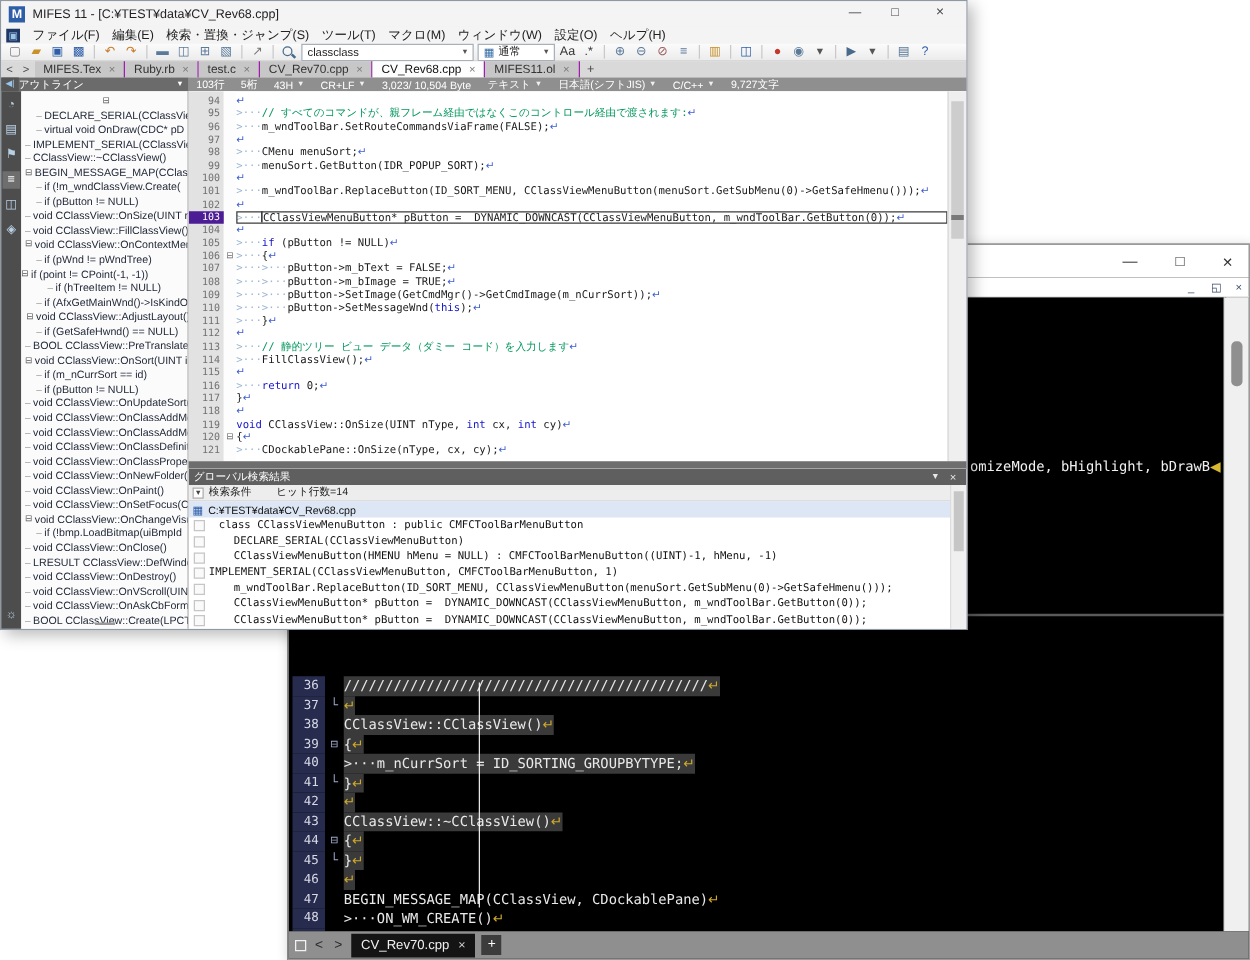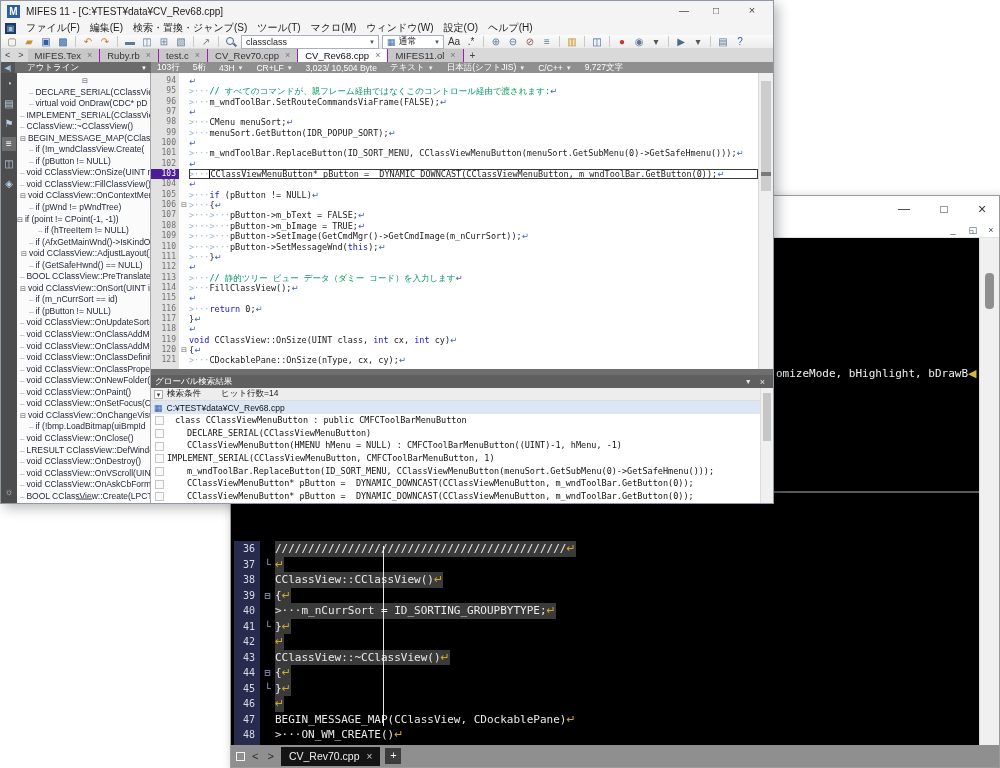--- a/index.html
+++ b/index.html
@@ -62,21 +62,21 @@
 .combo .dd{font-size:6px;color:#555;padding:0 3px;flex:none}
 #mw-tabbar{position:absolute;left:0;top:48px;right:0;height:13px;background:#d9d9d9;display:flex;align-items:flex-end}
 .tab-nav{font-size:9px;color:#444;padding:0 4px;line-height:13px}
 .tab{background:#c7c7c7;border-right:1px solid #a21caf;font-size:9.5px;color:#333;height:13px;line-height:13px;padding:0 7px;display:flex;gap:6px;white-space:nowrap}
 .tab.active{background:#fdfdfd;color:#111}
 .tab .tab-close{color:#777;font-size:9px}
 .tab-plus{padding:0 6px;font-size:10px;color:#444;line-height:13px}
 #mw-subheader{position:absolute;left:0;top:61px;right:0;height:11px;display:flex}
 #outline-header{width:150px;background:#6b6b6b;color:#fff;font-size:8.5px;display:flex;align-items:center;flex:none}
 #outline-collapse{width:14px;height:11px;background:#555;color:#9cc3e8;font-size:7px;text-align:center;line-height:11px;flex:none}
-#outline-label{margin-left:12px;flex:1}
+#outline-label{margin-left:0;flex:1}
 #outline-dd{font-size:6px;margin-right:4px}
 #status-bar{flex:1;background:#8f8f8f;color:#fff;font-size:8.5px;display:flex;align-items:center;gap:13px;padding-left:6px;white-space:nowrap;overflow:hidden}
 .st-seg{display:flex;align-items:center;gap:3px}
 .st-dd{font-size:6px;color:#f0f0f0}
 #mw-body{position:absolute;left:0;top:72px;right:0;bottom:0}
 #side-strip{position:absolute;left:0;top:0;width:16px;bottom:0;background:#4d4d4d;display:flex;flex-direction:column;align-items:center;padding-top:4px;gap:6px}
 .side-icon{width:14px;height:14px;color:#b8cfe4;font-size:10px;text-align:center;line-height:14px}
 .side-icon.active{background:#6e6e6e;color:#fff}
 #side-gear{margin-top:auto;margin-bottom:4px}
 #outline-tree{position:absolute;left:16px;top:0;width:134px;bottom:0;background:#fbfbfb;border-right:1px solid #a8a8a8;overflow:hidden;padding-top:2px}
@@ -662,21 +662,21 @@
             <span class="ed-text"><span class="sg-tx">}</span><span class="sg-ret">↵</span></span>
           </div>
           <div class="ed-row">
             <span class="ed-num">118</span>
             <span class="ed-fold"></span>
             <span class="ed-text"><span class="sg-ret">↵</span></span>
           </div>
           <div class="ed-row">
             <span class="ed-num">119</span>
             <span class="ed-fold"></span>
-            <span class="ed-text"><span class="sg-kw">void</span><span class="sg-tx"> CClassView::OnSize(UINT class, </span><span class="sg-kw">int</span><span class="sg-tx"> cx, </span><span class="sg-kw">int</span><span class="sg-tx"> cy)</span><span class="sg-ret">↵</span></span>
+            <span class="ed-text"><span class="sg-kw">void</span><span class="sg-tx"> CClassView::OnSize(UINT nType, </span><span class="sg-kw">int</span><span class="sg-tx"> cx, </span><span class="sg-kw">int</span><span class="sg-tx"> cy)</span><span class="sg-ret">↵</span></span>
           </div>
           <div class="ed-row">
             <span class="ed-num">120</span>
             <span class="ed-fold">⊟</span>
             <span class="ed-text"><span class="sg-tx">{</span><span class="sg-ret">↵</span></span>
           </div>
           <div class="ed-row">
             <span class="ed-num">121</span>
             <span class="ed-fold"></span>
             <span class="ed-text"><span class="sg-ind">&gt;···</span><span class="sg-tx">CDockablePane::OnSize(nType, cx, cy);</span><span class="sg-ret">↵</span></span>

